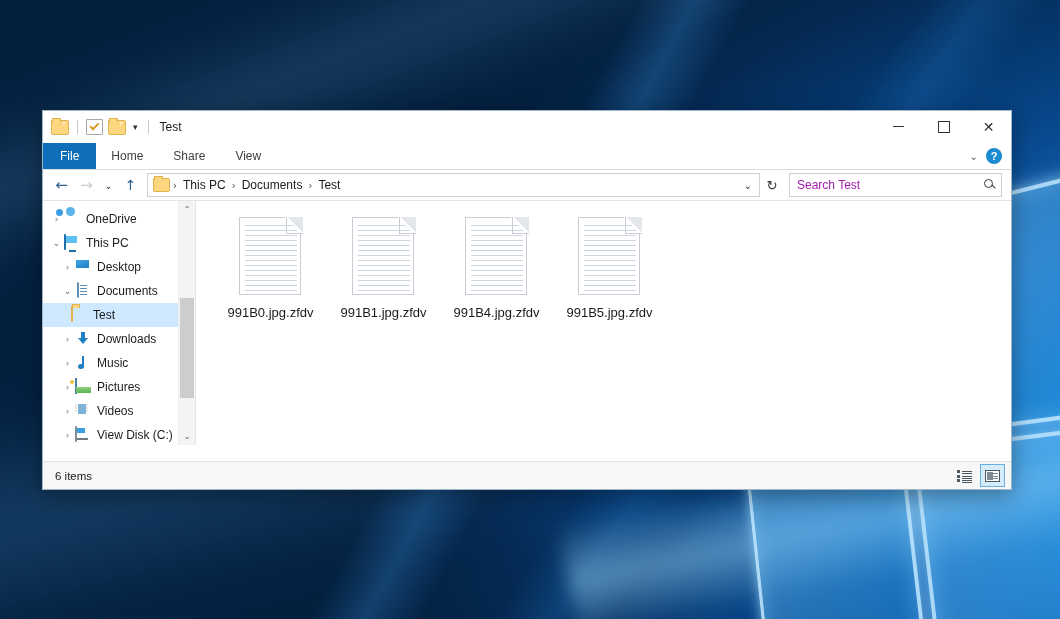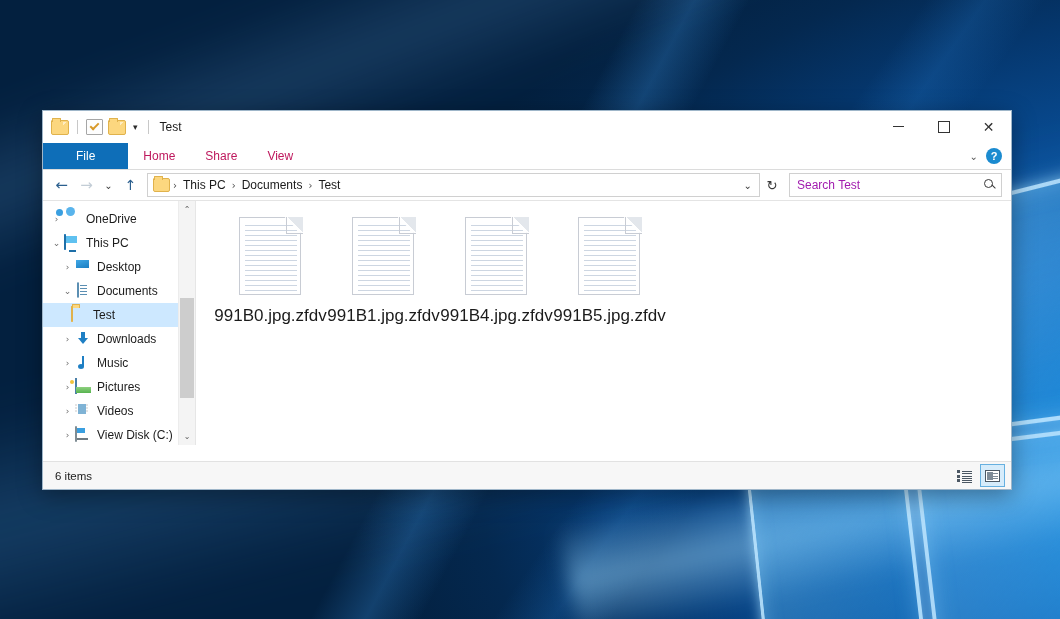--- a/index.html
+++ b/index.html
@@ -192,27 +192,27 @@
     align-items: stretch;
     background: #ffffff;
     border-bottom: 1px solid #dcdcdc;
     flex: 0 0 auto;
   }
   .tab {
     padding: 0 15px;
     display: flex;
     align-items: center;
     font-size: 12px;
-    color: #be185d;
+    color: #404040;
     cursor: default;
   }
   .tab.file {
     background: #0e6eb8;
     color: #ffffff;
-    padding: 0 33px;
+    padding: 0 17px;
   }
   .ribbon-right {
     margin-left: auto;
     display: flex;
     align-items: center;
     gap: 8px;
     padding-right: 9px;
   }
   .ribbon-chev { font-size: 10px; color: #555; }
   .help-btn {
@@ -686,21 +686,21 @@
     box-sizing: border-box;
   }
   .pageicon .foldmask {
     position: absolute;
     right: 0; top: 0;
     width: 18px; height: 18px;
     background: #ffffff;
     clip-path: polygon(0 0, 100% 0, 100% 100%);
   }
   .filename {
-    font-size: 17px;
+    font-size: 13px;
     color: #1b1b1b;
     text-align: center;
     line-height: 1.25;
     padding: 0 2px;
     white-space: nowrap;
   }
 
   
   .statusbar {
     height: 27px;

